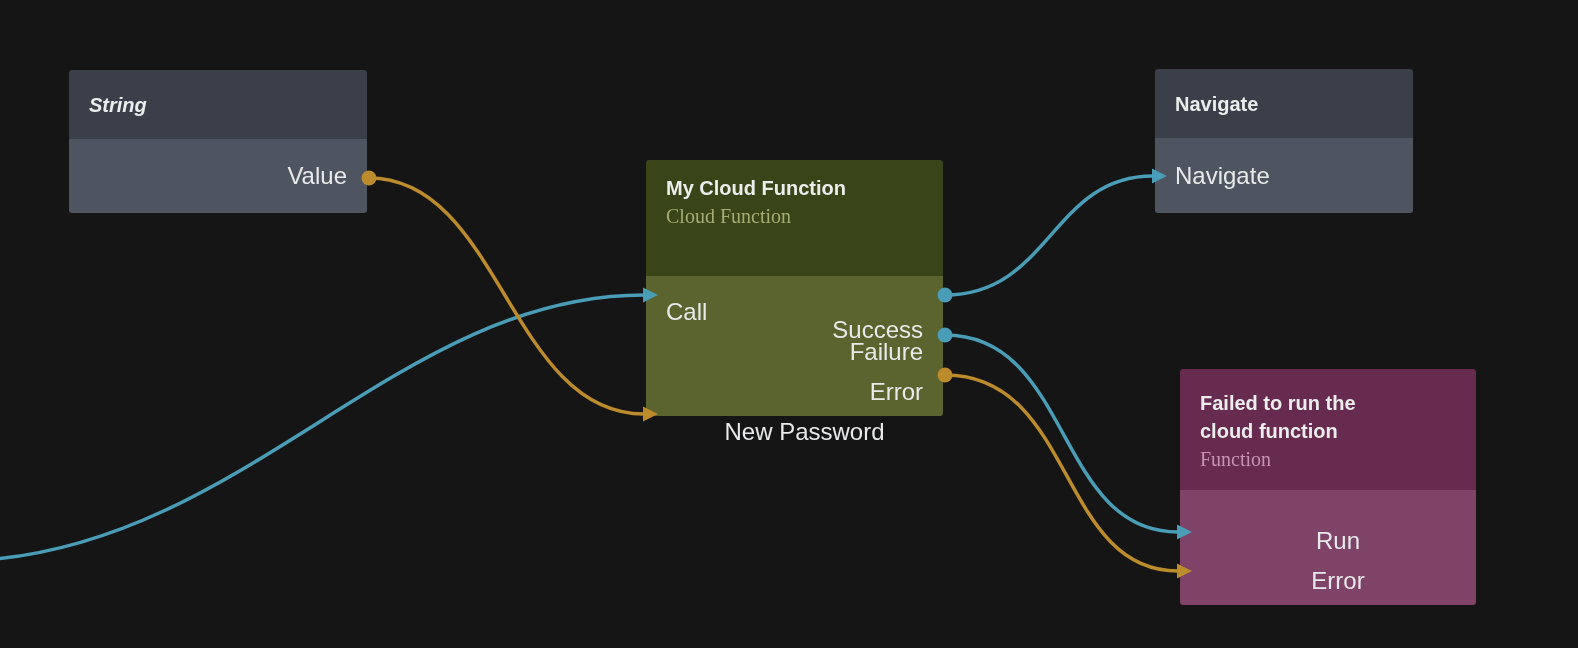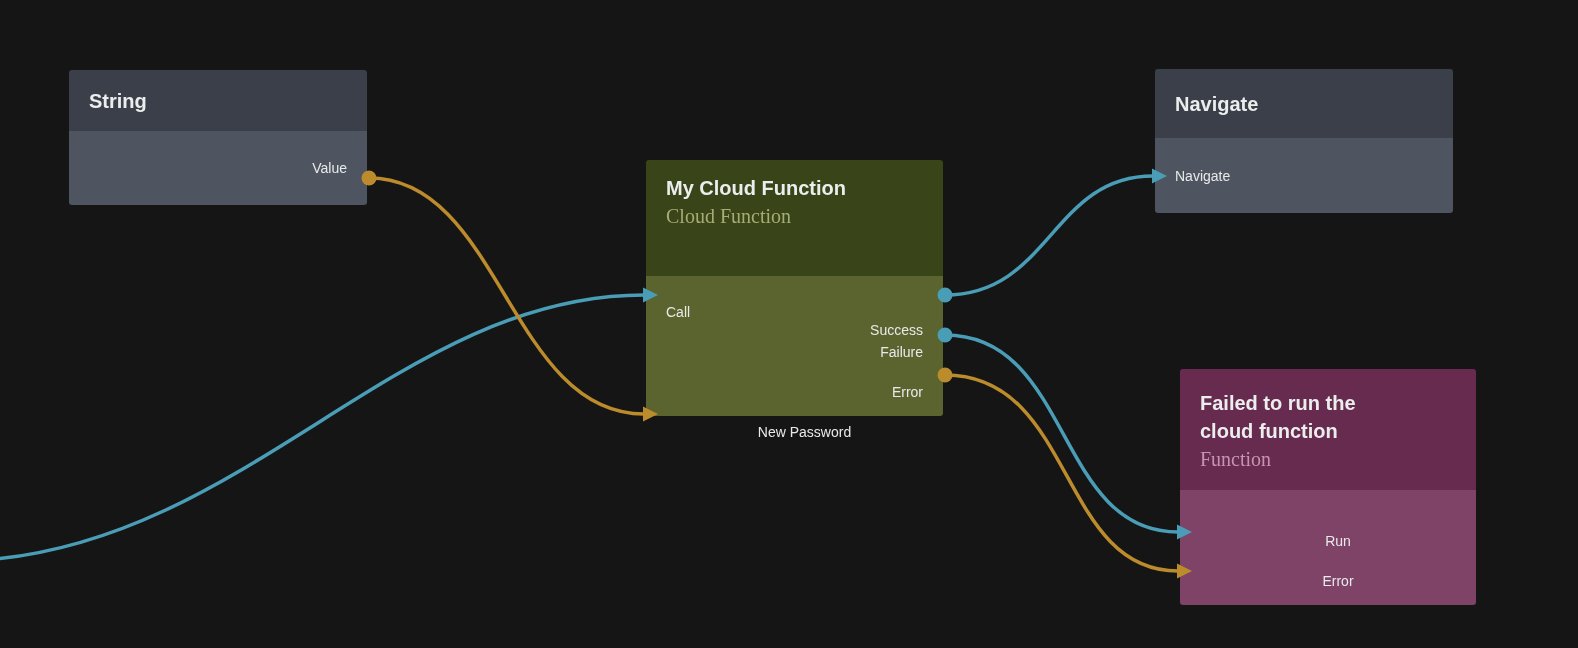--- a/index.html
+++ b/index.html
@@ -11,35 +11,35 @@
     overflow:hidden; background:#151515;
   }
 
   .node { position:absolute; border-radius:3px; overflow:visible; z-index:1; }
   .hdr  { padding:0 20px; border-radius:3px 3px 0 0; }
   .hdr.center { display:flex; flex-direction:column; justify-content:center; }
   .body { border-radius:0 0 3px 3px; }
 
   .title    { font-size:20px; font-weight:700; color:#eceded; line-height:28px; }
   .subtitle { font-size:20px; font-weight:400; line-height:28px;font-family:Liberation Serif, serif; }
-  .lbl      { font-size:14px; color:#e8e9ea; }
+  .lbl      { font-size:24px; color:#e8e9ea; }
 
   .row { height:40px; display:flex; align-items:center; }
   .row .left  { padding-left:20px; }
   .row .right { margin-left:auto; padding-right:20px;margin-top:36px; }
   .row.single-right { justify-content:flex-end; padding-right:20px; }
   .row.single-left  { justify-content:center; padding-left:20px; }
 
   
   .node-string { left:69px; top:70px; width:298px; }
-  .node-string .hdr { height:61px; }
+  .node-string .hdr { height:69px;font-style:italic; }
   .node-string .body { height:74px; display:flex; align-items:center; justify-content:flex-end; padding-right:20px; }
 
   
-  .node-navigate { left:1155px; top:69px; width:298px; }
+  .node-navigate { left:1155px; top:69px; width:258px; }
   .node-navigate .hdr { height:69px; }
   .node-navigate .body { height:75px; display:flex; align-items:center; padding-left:20px; }
 
   
   .node-cloud { left:646px; top:160px; width:297px; }
   .node-cloud .hdr { height:116px; padding-top:14px; }
   .node-cloud .body { height:140px; padding:16px 0; }
   .node-cloud .subtitle { color:#a6ad74; }
 
   

